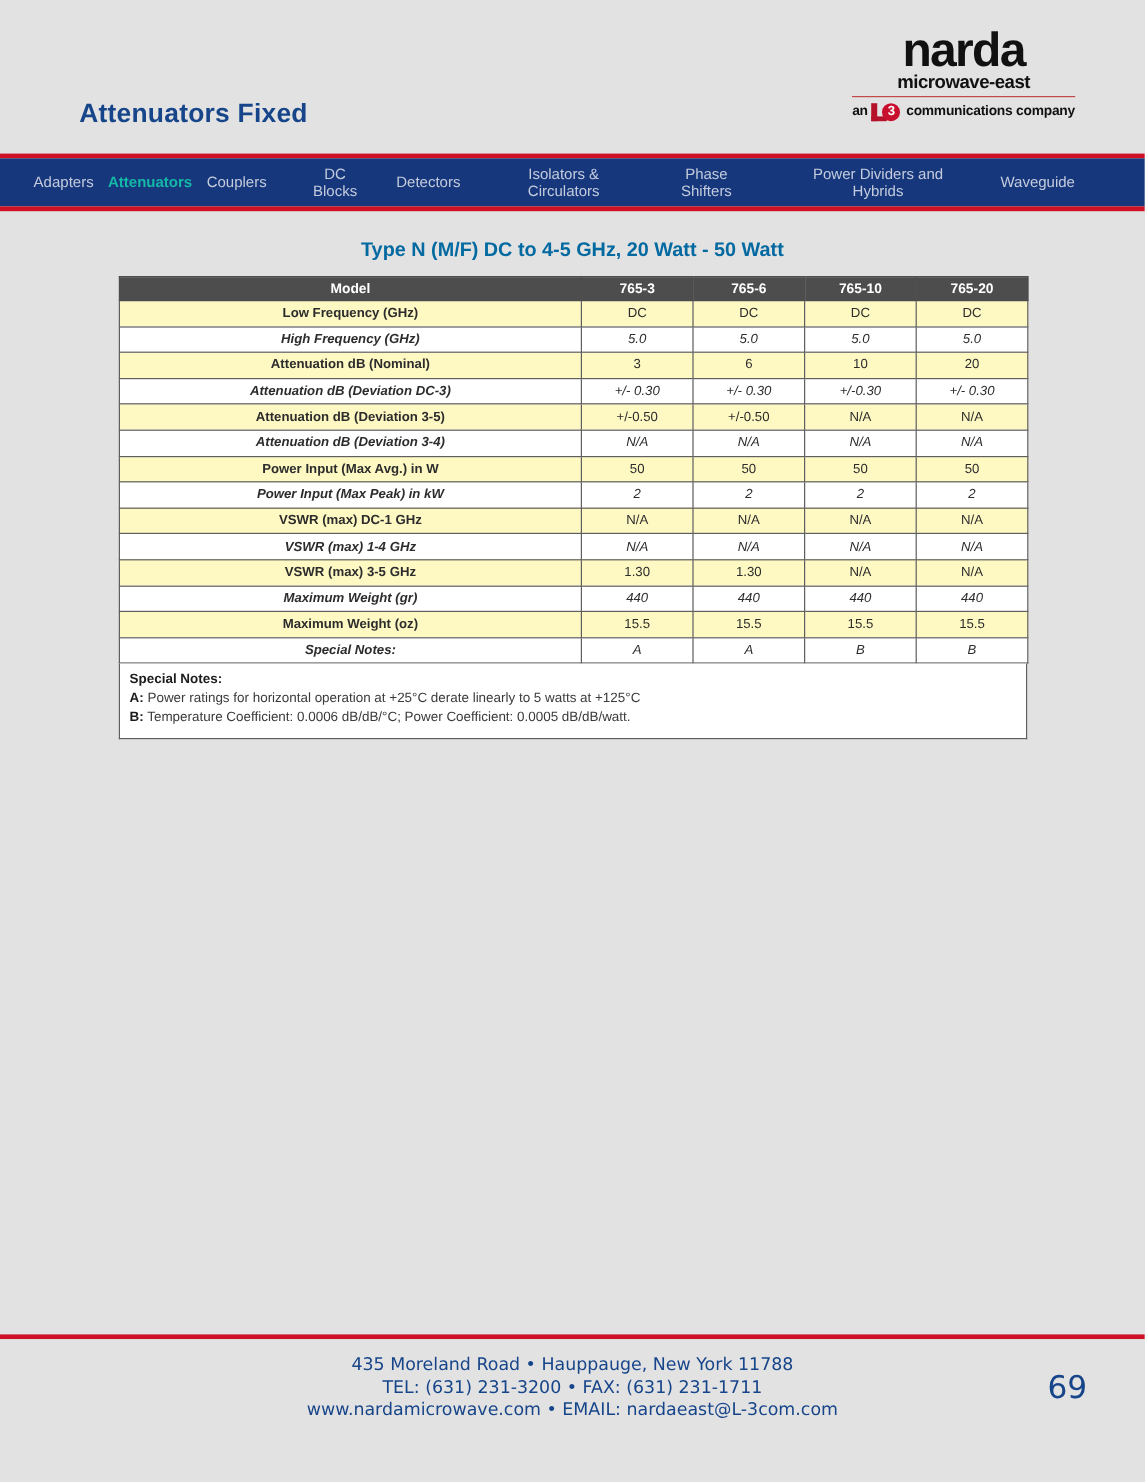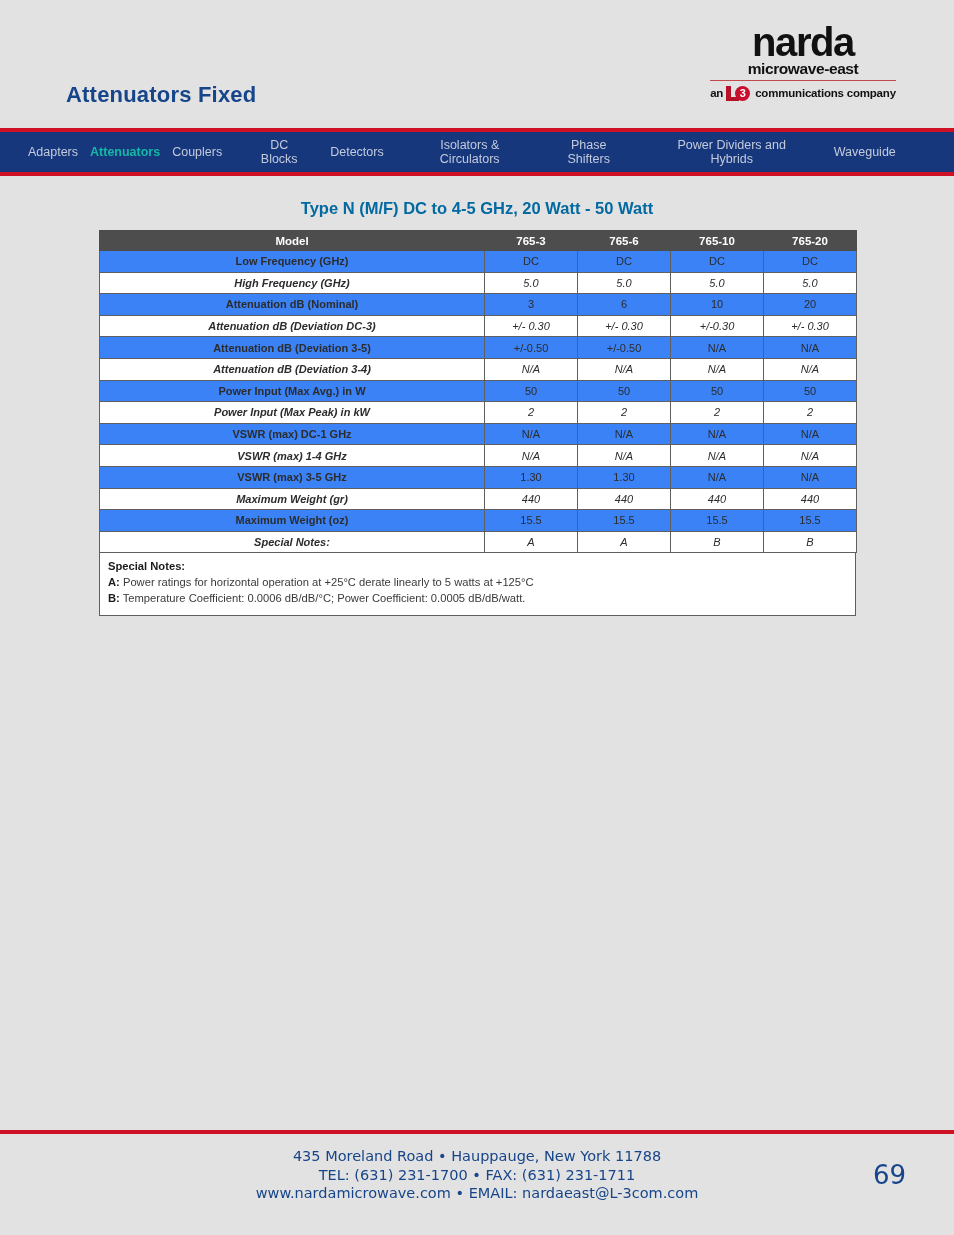--- a/index.html
+++ b/index.html
@@ -197,21 +197,21 @@
   }
   table.spec thead th.lbl-head {
     text-align: center;
   }
   td.rowlabel {
     font-weight: bold;
     text-align: center;
     font-size: 11.2px;
     color: #2b2b2b;
   }
-  tr.shaded td { background: #3b82f6; }
+  tr.shaded td { background: #fef9c3; }
   tr.plain  td { background: #ffffff; font-style: italic; }
   col.c-label { width: 385px; }
   col.c-val   { width: 93px; }
 
   .notes-box {
     border: 1px solid #5f5f5f;
     border-top: none;
     background: #ffffff;
     padding: 6px 8px 8px 8px;
     font-size: 11.2px;
@@ -228,21 +228,21 @@
     bottom: 0;
     width: 954px;
   }
   .footer-rule {
     height: 4px;
     background: #cf1126;
     margin-bottom: 0;
   }
   .footer-body {
     position: relative;
-    height: 101px;
+    height: 119px;
     background: #e2e2e2;
   }
   .footer-text {
     position: absolute;
     left: 0;
     right: 0;
     top: 13px;
     text-align: center;
     color: #17458a;
     font-size: 14.5px;
@@ -433,18 +433,18 @@
       <span class="nb">B:</span><span> Temperature Coefficient: 0.0006 dB/dB/°C; Power Coefficient: 0.0005 dB/dB/watt.</span>
     </div>
   </div>
 </div>
 
 <div class="footer">
   <div class="footer-rule"></div>
   <div class="footer-body">
     <div class="footer-text">
       <div>435 Moreland Road • Hauppauge, New York 11788</div>
-      <div>TEL: (631) 231-1700 • FAX: (631) 231-1711</div>
+      <div>TEL: (631) 231-3200 • FAX: (631) 231-1711</div>
       <div>www.nardamicrowave.com • EMAIL: nardaeast@L-3com.com</div>
     </div>
     <div class="page-num">69</div>
   </div>
 </div>
 
 </body></html>

